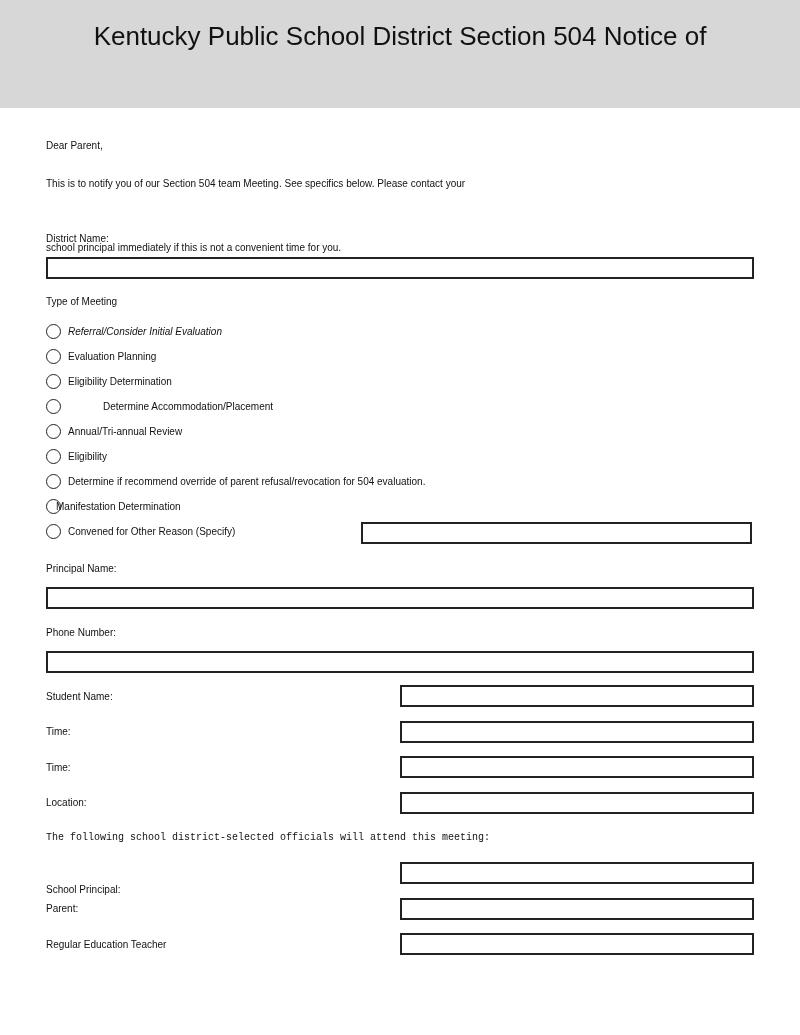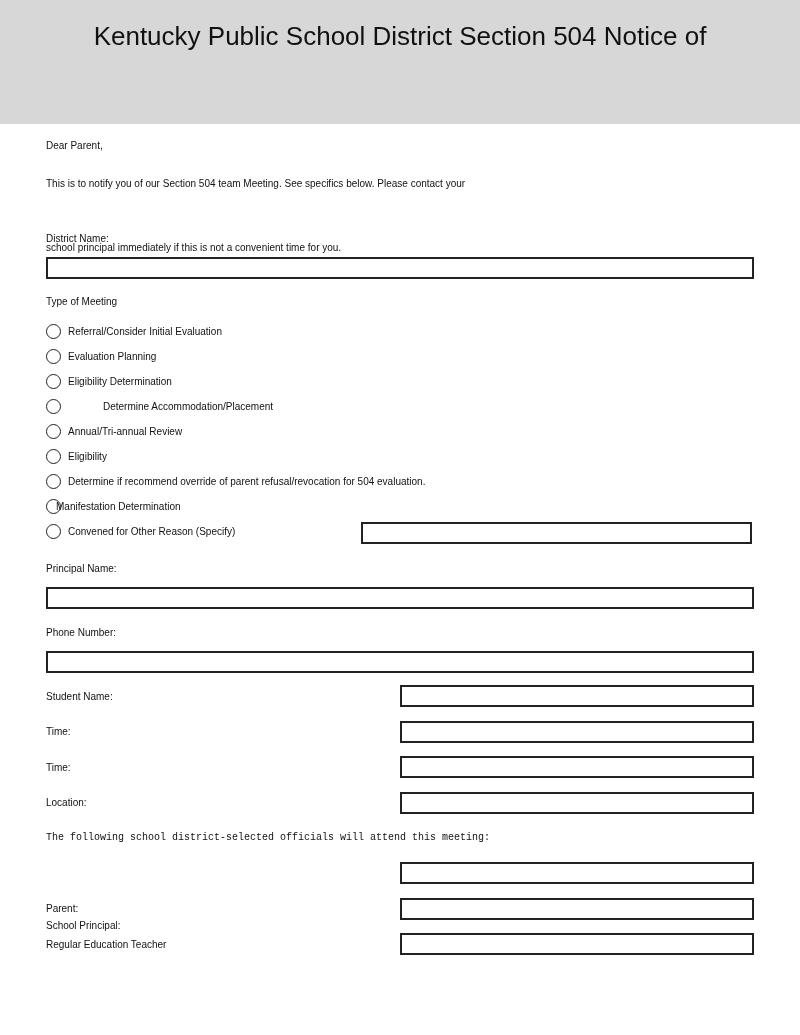--- a/index.html
+++ b/index.html
@@ -2,21 +2,21 @@
 <html><head>
   <meta charset="utf-8">
   <style>
     html, body { margin: 0; padding: 0; }
     body {
       width: 800px; height: 1035px; background: #ffffff; position: relative;
       font-family: "Liberation Sans", sans-serif; color: #111;
       overflow: hidden;
     }
     .header {
-      position: absolute; left: 0; top: 0; width: 800px; height: 124px;
+      position: absolute; left: 0; top: 0; width: 800px; height: 108px;
       background: #d7d7d7;
     }
     .title {
       position: absolute; left: 60px; width: 680px; top: 20px;
       text-align: center; font-size: 26px; line-height: 33px; color: #111;
     }
     .txt { position: absolute; font-size: 10px; line-height: 20px; color: #111; white-space: nowrap; }
     .box {
       position: absolute; border: 2px solid #222; background: #fff; box-sizing: border-box;
       height: 22px;
@@ -38,21 +38,21 @@
 <div class="txt" style="left:46px; top:136px;">Dear Parent,</div>
 <div class="txt" style="left:46px; top:174px;">This is to notify you of our Section 504 team Meeting.  See specifics below.  Please contact your</div>
 <div class="txt" style="left:46px; top:194px;margin-top:44px;">school principal immediately if this is not a convenient time for you.</div>
 
 <div class="txt" style="left:46px; top:229px;">District Name:</div>
 <div class="box" style="left:46px; top:257px; width:708px;"></div>
 
 <div class="txt" style="left:46px; top:292px;">Type of Meeting</div>
 
 <div class="radio" style="left:46px; top:324px;"></div>
-<div class="txt" style="left:68px; top:322px;">Referral/Consider Initial Evaluation</div>
+<div class="txt" style="left:68px; top:322px;font-style:italic;">Referral/Consider Initial Evaluation</div>
 
 <div class="radio" style="left:46px; top:349px;"></div>
 <div class="txt" style="left:68px; top:347px;">Evaluation Planning</div>
 
 <div class="radio" style="left:46px; top:374px;"></div>
 <div class="txt" style="left:68px; top:372px;">Eligibility Determination</div>
 
 <div class="radio" style="left:46px; top:399px;"></div>
 <div class="txt" style="left:68px; top:397px;margin-left:35px;">Determine Accommodation/Placement</div>
 
@@ -85,20 +85,20 @@
 <div class="box" style="left:400px; top:721px; width:354px;"></div>
 
 <div class="txt" style="left:46px; top:758px;">Time:</div>
 <div class="box" style="left:400px; top:756px; width:354px;"></div>
 
 <div class="txt" style="left:46px; top:793px;">Location:</div>
 <div class="box" style="left:400px; top:792px; width:354px;"></div>
 
 <div class="txt" style="left:46px; top:828px;font-family:Liberation Mono, monospace;">The following school district-selected officials will attend this meeting:</div>
 
-<div class="txt" style="left:46px; top:916px;">School Principal:</div>
+<div class="txt" style="left:46px; top:880px;">School Principal:</div>
 <div class="box" style="left:400px; top:862px; width:354px;"></div>
 
 <div class="txt" style="left:46px; top:899px;">Parent:</div>
 <div class="box" style="left:400px; top:898px; width:354px;"></div>
 
 <div class="txt" style="left:46px; top:935px;">Regular Education Teacher</div>
 <div class="box" style="left:400px; top:933px; width:354px;"></div>
 
 </body></html>

